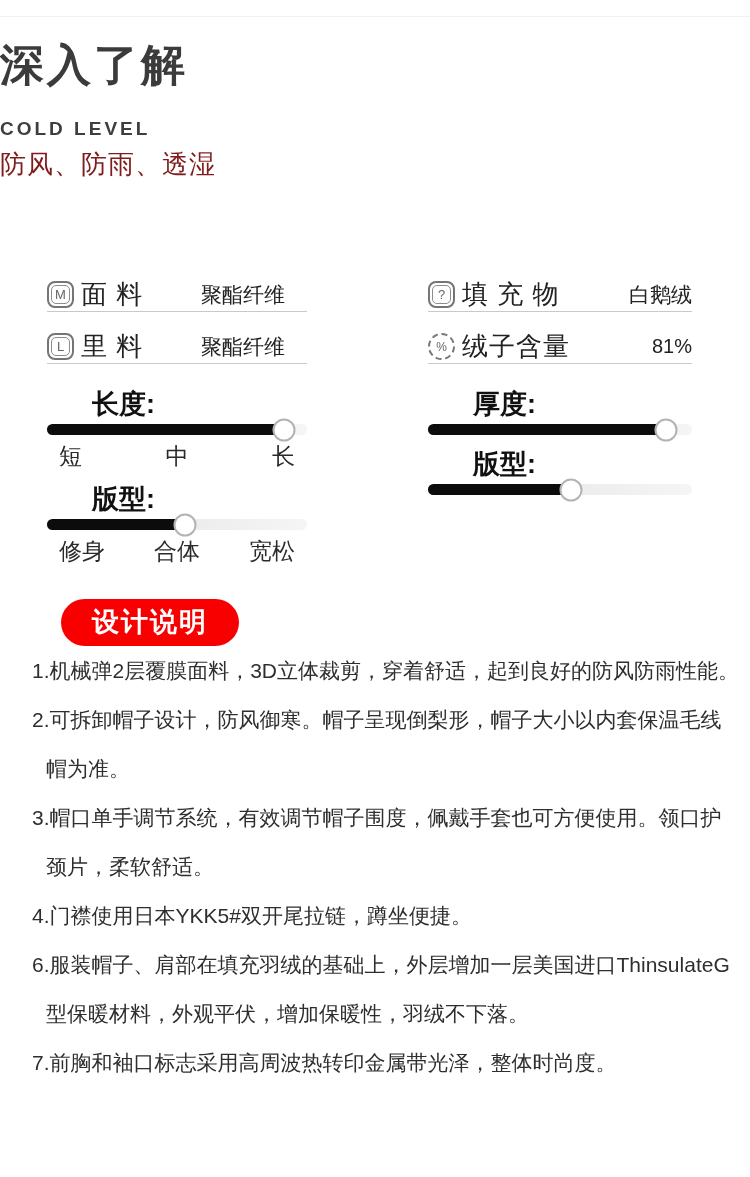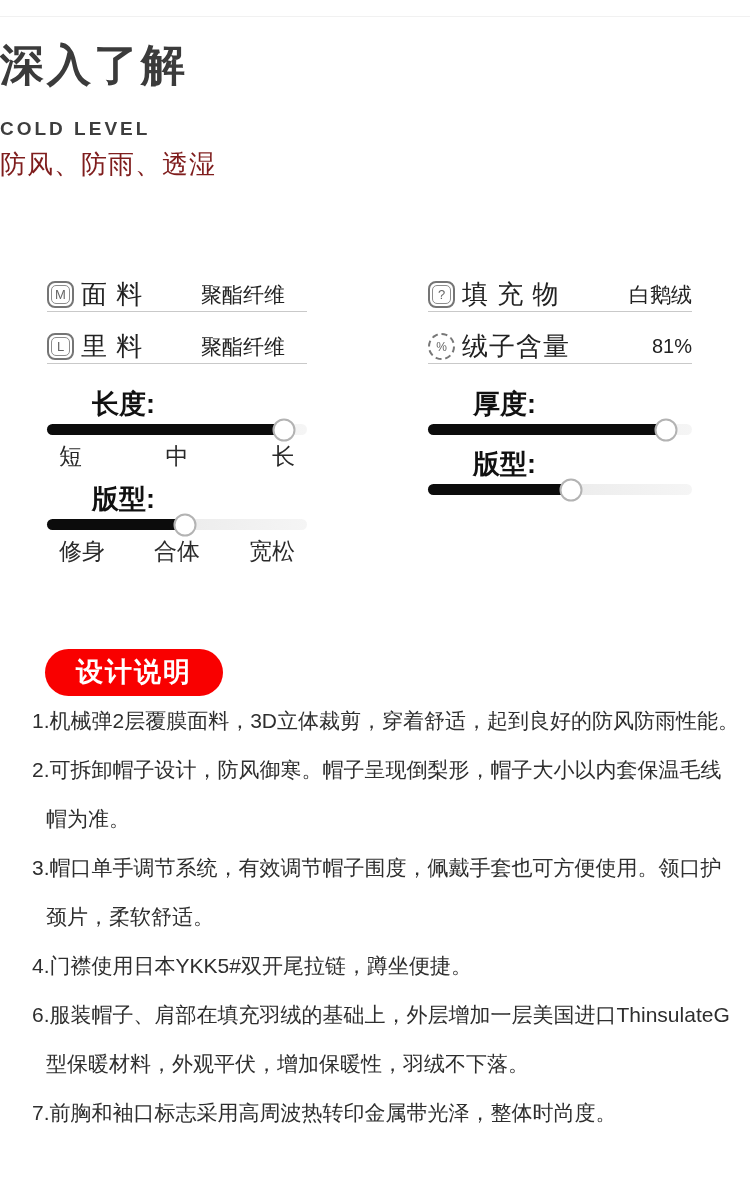--- a/index.html
+++ b/index.html
@@ -79,21 +79,21 @@
     position: absolute; top: 50%; width: 23px; height: 23px;
     background: #fff; border: 2px solid #b3b3b3; border-radius: 50%;
     transform: translate(-50%, -50%);
   }
   .slider-ticks {
     margin-top: 7px; display: flex; justify-content: space-between;
     padding: 0 12px; font-size: 23px; line-height: 28px; color: #2a2a2a;
   }
 
   
-  .badge-row { margin-top: 84px; padding-left: 45px; }
+  .badge-row { margin-top: 34px; padding-left: 61px; }
   .design-badge {
     display: inline-block; height: 47px; line-height: 47px; padding: 0 31px;
     background: #f90000; border-radius: 24px; color: #fff;
     font-size: 27px; font-weight: 700; letter-spacing: 2px;
   }
   .notes { padding-left: 32px; }
   .note-line {
     font-size: 21px; line-height: 49px; color: #2e2e2e; white-space: nowrap;
   }
   .note-line.indent { padding-left: 14px; }

